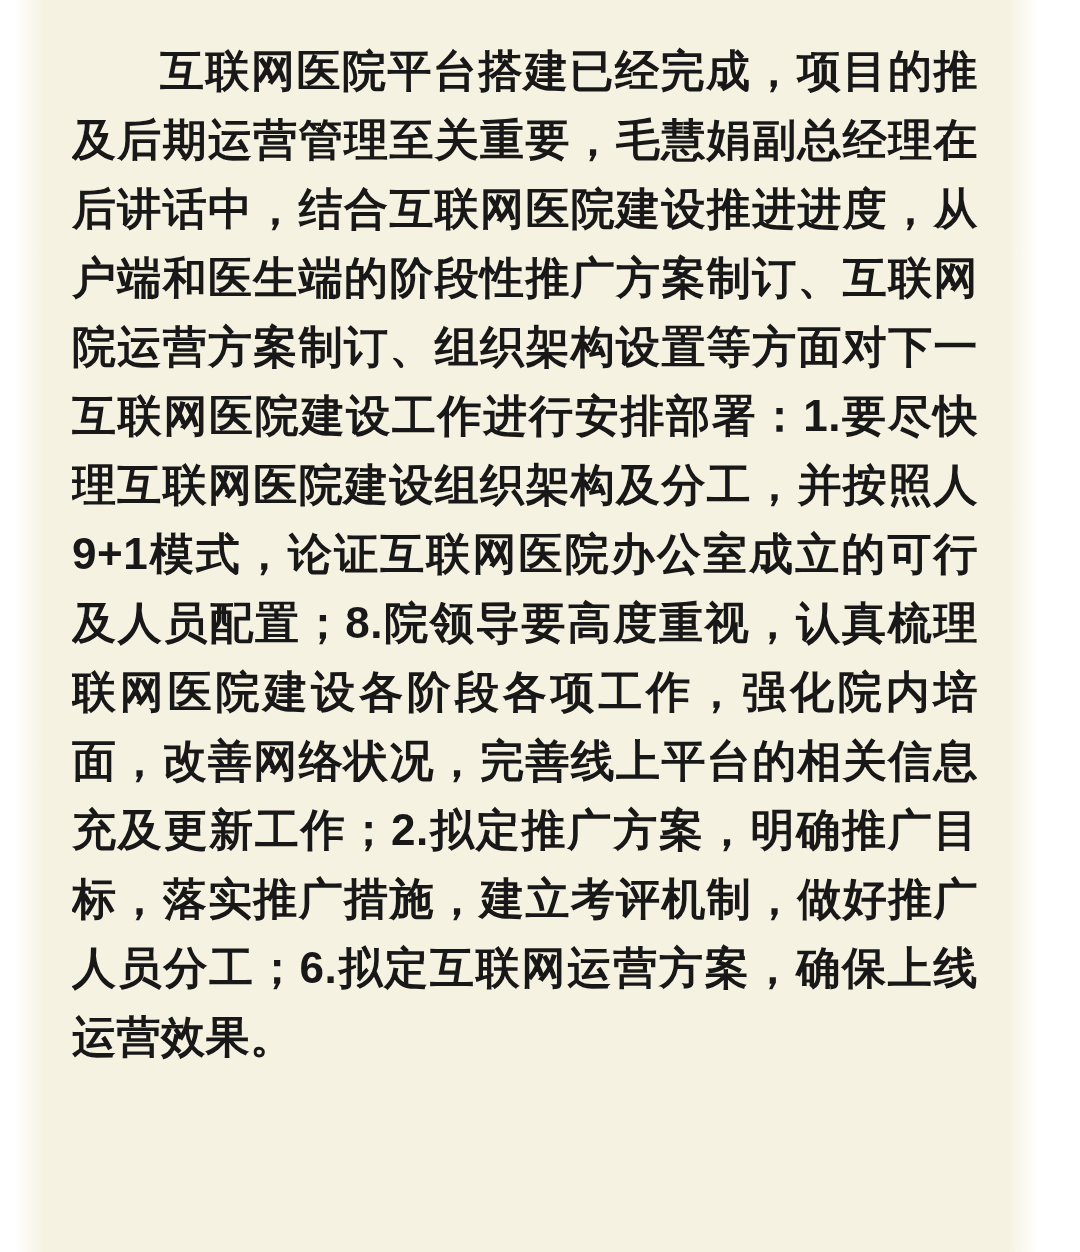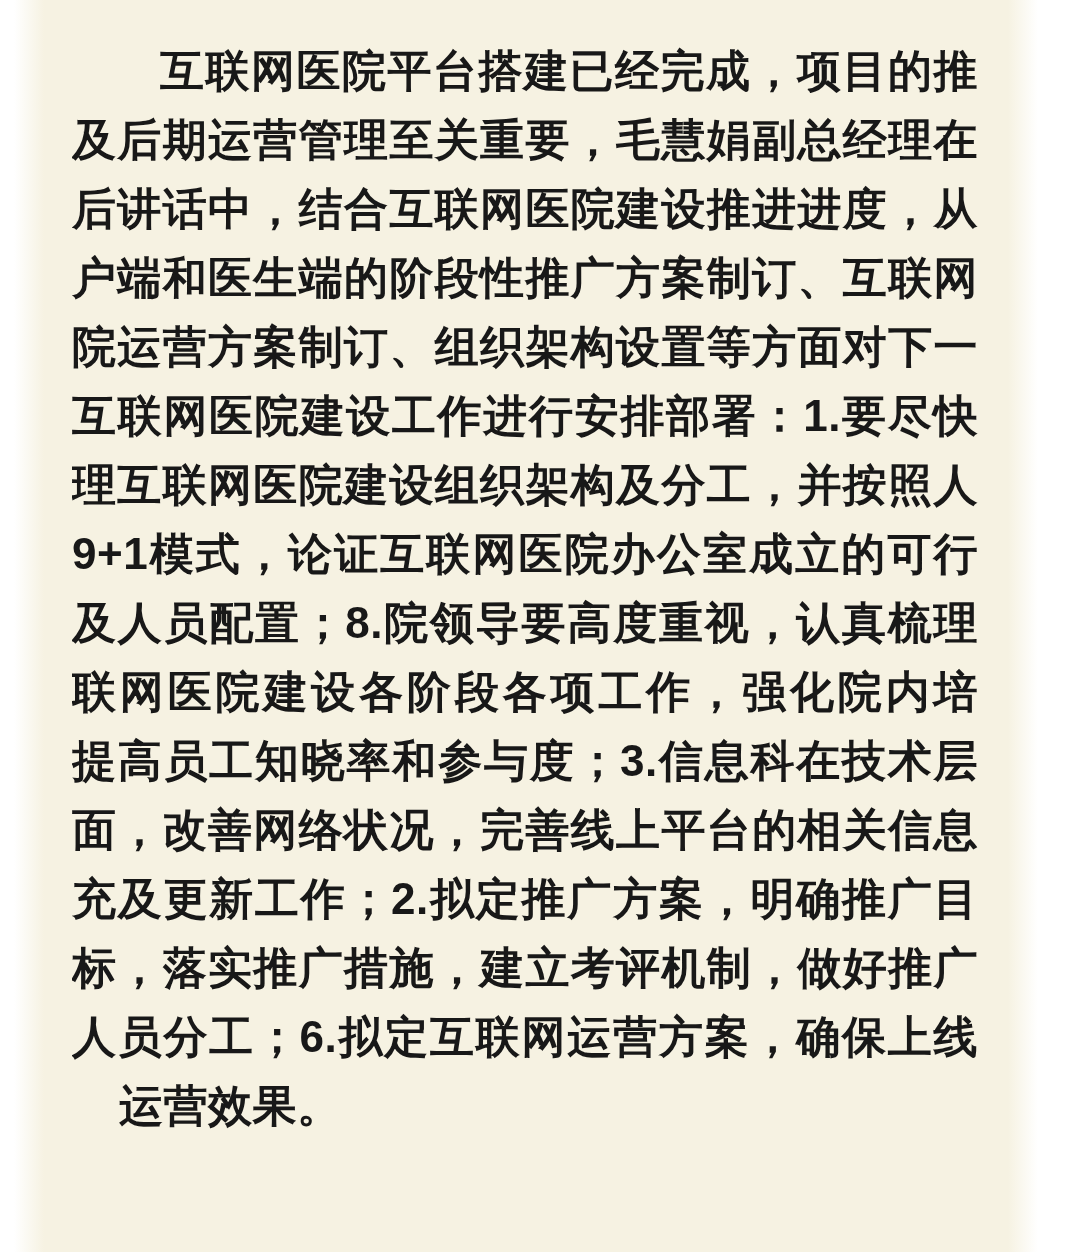--- a/index.html
+++ b/index.html
@@ -41,38 +41,36 @@
     color: var(--ink);
     text-align: justify;
     text-align-last: justify;
     letter-spacing: 0.5px;
   }
   .line.first {
     text-indent: 2em;
   }
   .line.last {
     text-align-last: left;
-    margin-left: 47px;
   }
 </style>
 </head>
 <body>
 
 <div class="screen">
   <div class="content">
     <div class="line first">互联网医院平台搭建已经完成，项目的推广</div>
     <div class="line">及后期运营管理至关重要，毛慧娟副总经理在最</div>
     <div class="line">后讲话中，结合互联网医院建设推进进度，从客</div>
     <div class="line">户端和医生端的阶段性推广方案制订、互联网医</div>
     <div class="line">院运营方案制订、组织架构设置等方面对下一步</div>
     <div class="line">互联网医院建设工作进行安排部署：1.要尽快梳</div>
     <div class="line">理互联网医院建设组织架构及分工，并按照人力</div>
     <div class="line">9+1模式，论证互联网医院办公室成立的可行性</div>
     <div class="line">及人员配置；8.院领导要高度重视，认真梳理互</div>
     <div class="line">联网医院建设各阶段各项工作，强化院内培训，</div>
-    <div class="line">提高员工知晓率和参与度；3.信息科在技术层</div>
     <div class="line">面，改善网络状况，完善线上平台的相关信息补</div>
     <div class="line">充及更新工作；2.拟定推广方案，明确推广目</div>
     <div class="line">标，落实推广措施，建立考评机制，做好推广预</div>
     <div class="line">人员分工；6.拟定互联网运营方案，确保上线后</div>
     <div class="line last">运营效果。</div>
   </div>
 </div>
 
 </body></html>

